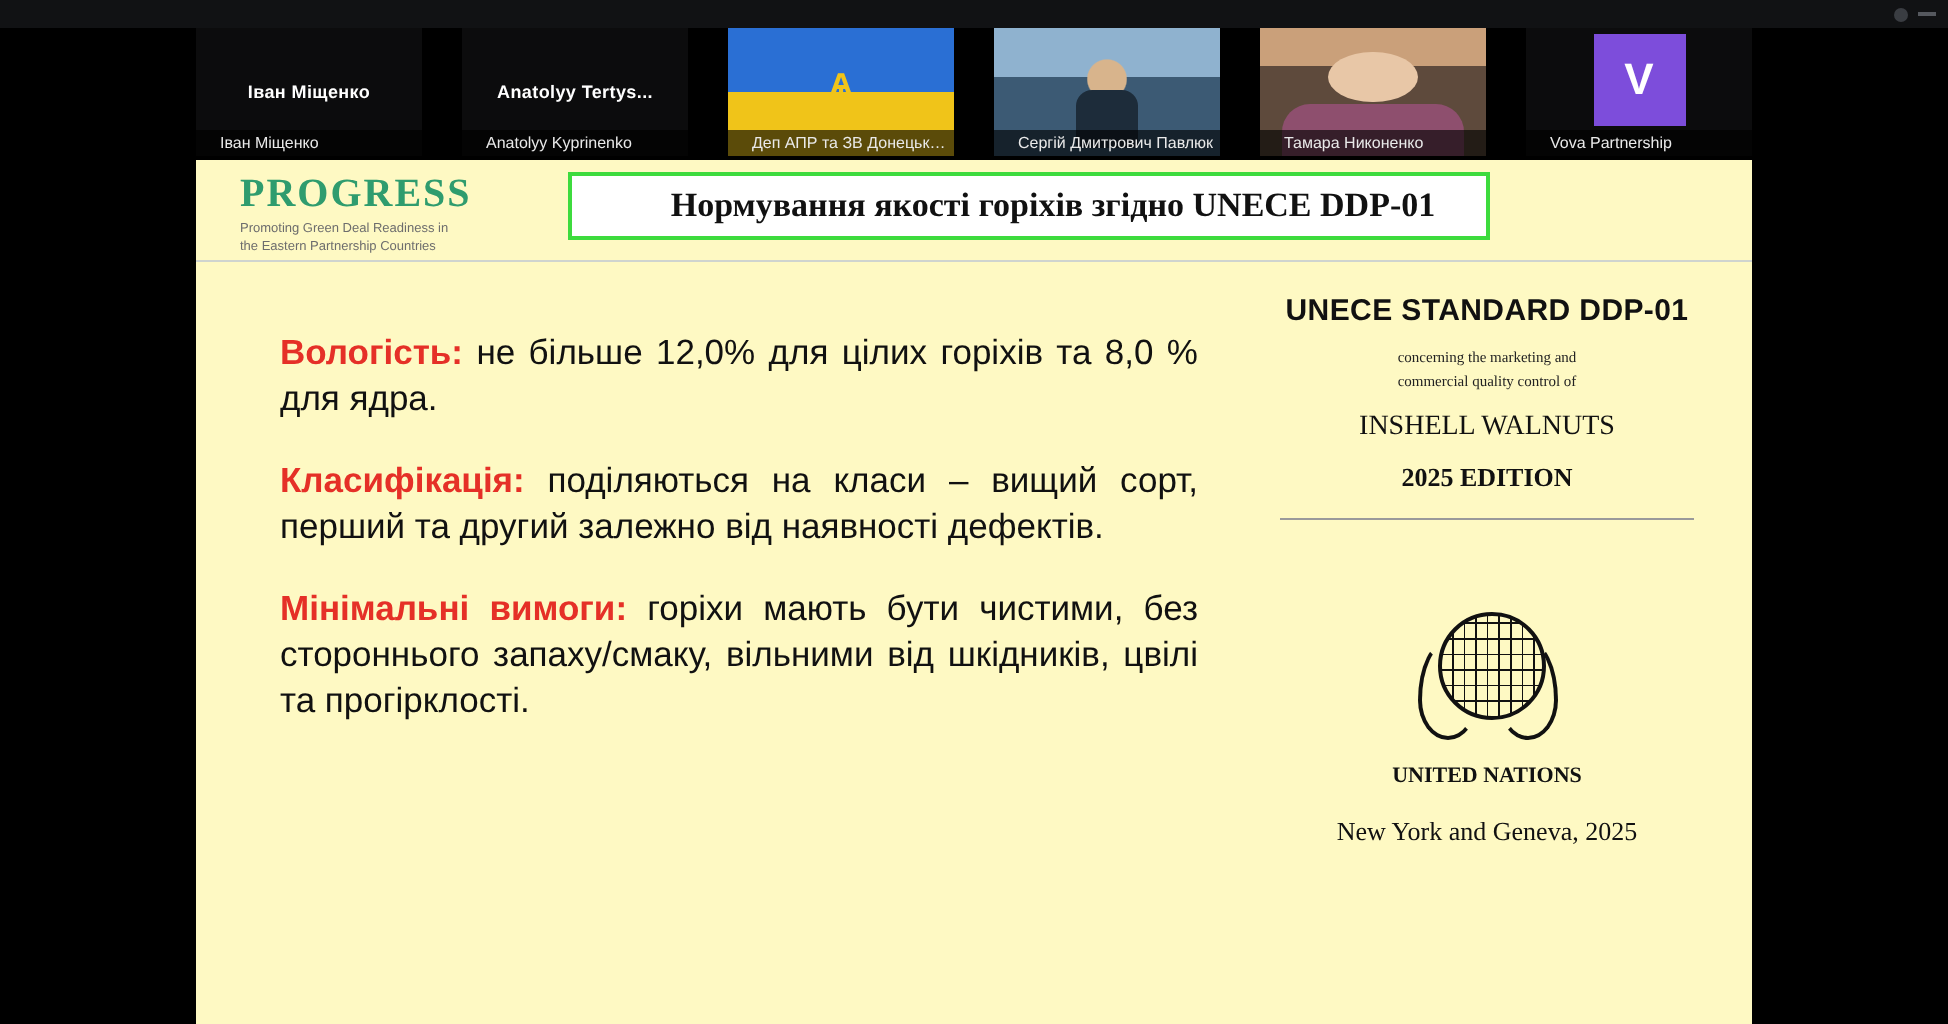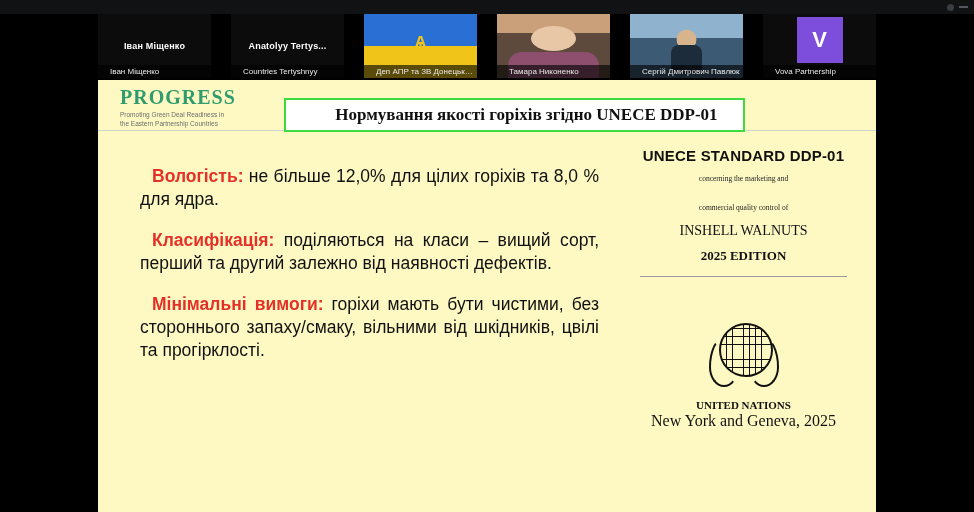--- a/index.html
+++ b/index.html
@@ -194,21 +194,21 @@
   }
   .brand .brand-sub {
     color: #6d6d6d;
     font-size: 6.5px;
     line-height: 1.35;
     margin-top: 2px;
   }
   .title-box {
     position: absolute;
     left: 186px;
-    top: 18px;
+    top: 6px;
     width: 461px;
     height: 34px;
     border: 2px solid #3ddb3d;
     background: #ffffff;
     display: flex;
     align-items: center;
     justify-content: center;
     box-sizing: border-box;
     padding-left: 24px;
   }
@@ -232,21 +232,20 @@
   .para {
     font-size: 17.5px;
     line-height: 1.33;
     color: #111111;
     margin-bottom: 17px;
     text-align: justify;
   }
   .para .lead {
     color: #e53027;
     font-weight: bold;
-    margin-left: 12px;
   }
   .col-right {
     flex: 1;
     padding-top: 16px;
     text-align: center;
     position: relative;
   }
   .doc-title {
     font-family: Liberation Sans, sans-serif;
     font-weight: bold;
@@ -310,23 +309,23 @@
   .un-emblem .wreath-r { right: 1px; border-left-color: transparent; }
   .un-name {
     font-family: "Liberation Serif", serif;
     font-weight: bold;
     font-size: 11px;
     color: #111111;
     margin-top: 10px;
   }
   .un-place {
     font-family: "Liberation Serif", serif;
-    font-size: 16px;
-    color: #111111;
-    margin-top: 1px;
+    font-size: 13px;
+    color: #111111;
+    margin-top: 14px;
   }
 </style>
 </head>
 <body>
 
 <div class="app">
 
   <div class="topbar">
     <span class="dot"></span>
     <span class="bar"></span>
@@ -339,47 +338,47 @@
       <div class="namebar">
         <span class="mic-icon"><span class="body"></span><span class="stand"></span></span>
         <span class="label">Іван Міщенко</span>
       </div>
     </div>
 
     <div class="tile video-none">
       <div class="initials-name">Anatolyy  Tertys...</div>
       <div class="namebar">
         <span class="mic-icon"><span class="body"></span><span class="stand"></span></span>
-        <span class="label">Countries Tertyshnyy</span>
+        <span class="label">Anatolyy Kyprinenko</span>
       </div>
     </div>
 
     <div class="tile">
       <div class="flag-ua">
           <span class="crest">Ѧ</span>
         </div>
       <div class="namebar">
         <span class="mic-icon"><span class="body"></span><span class="stand"></span></span>
         <span class="label">Деп АПР та ЗВ Донецької ОДА</span>
       </div>
     </div>
 
     <div class="tile">
+      <div class="photo-a"></div>
+      <div class="namebar">
+        <span class="mic-icon"><span class="body"></span><span class="stand"></span></span>
+        <span class="label">Сергій Дмитрович Павлюк</span>
+      </div>
+    </div>
+
+    <div class="tile">
       <div class="photo-b"></div>
       <div class="namebar">
         <span class="mic-icon"><span class="body"></span><span class="stand"></span></span>
         <span class="label">Тамара Никоненко</span>
-      </div>
-    </div>
-
-    <div class="tile">
-      <div class="photo-a"></div>
-      <div class="namebar">
-        <span class="mic-icon"><span class="body"></span><span class="stand"></span></span>
-        <span class="label">Сергій Дмитрович Павлюк</span>
       </div>
     </div>
 
     <div class="tile video-none">
       <div class="avatar-v">V</div>
       <div class="namebar">
         <span class="mic-icon"><span class="body"></span><span class="stand"></span></span>
         <span class="label">Vova Partnership</span>
       </div>
     </div>
@@ -403,21 +402,21 @@
 
       <div class="col-left">
         <p class="para"><span class="lead">Вологість:</span><span> не більше 12,0% для цілих горіхів та 8,0 % для ядра.</span></p>
         <p class="para"><span class="lead">Класифікація:</span><span> поділяються на класи – вищий сорт, перший та другий залежно від наявності дефектів.</span></p>
         <p class="para"><span class="lead">Мінімальні вимоги:</span><span> горіхи мають бути чистими, без стороннього запаху/смаку, вільними від шкідників, цвілі та прогірклості.</span></p>
       </div>
 
       <div class="col-right">
         <div class="doc-title">UNECE STANDARD DDP-01</div>
         <div class="doc-sub">concerning the marketing and</div>
-        <div class="doc-sub" style="margin-top:18px">commercial quality control of</div>
+        <div class="doc-sub" style="margin-top:1px">commercial quality control of</div>
         <div class="doc-product">INSHELL WALNUTS</div>
         <div class="doc-edition">2025 EDITION</div>
         <div class="doc-rule"></div>
 
         <div class="un-emblem">
           <span class="globe"></span>
           <span class="wreath-l"></span>
           <span class="wreath-r"></span>
         </div>
         <div class="un-name">UNITED NATIONS</div>

